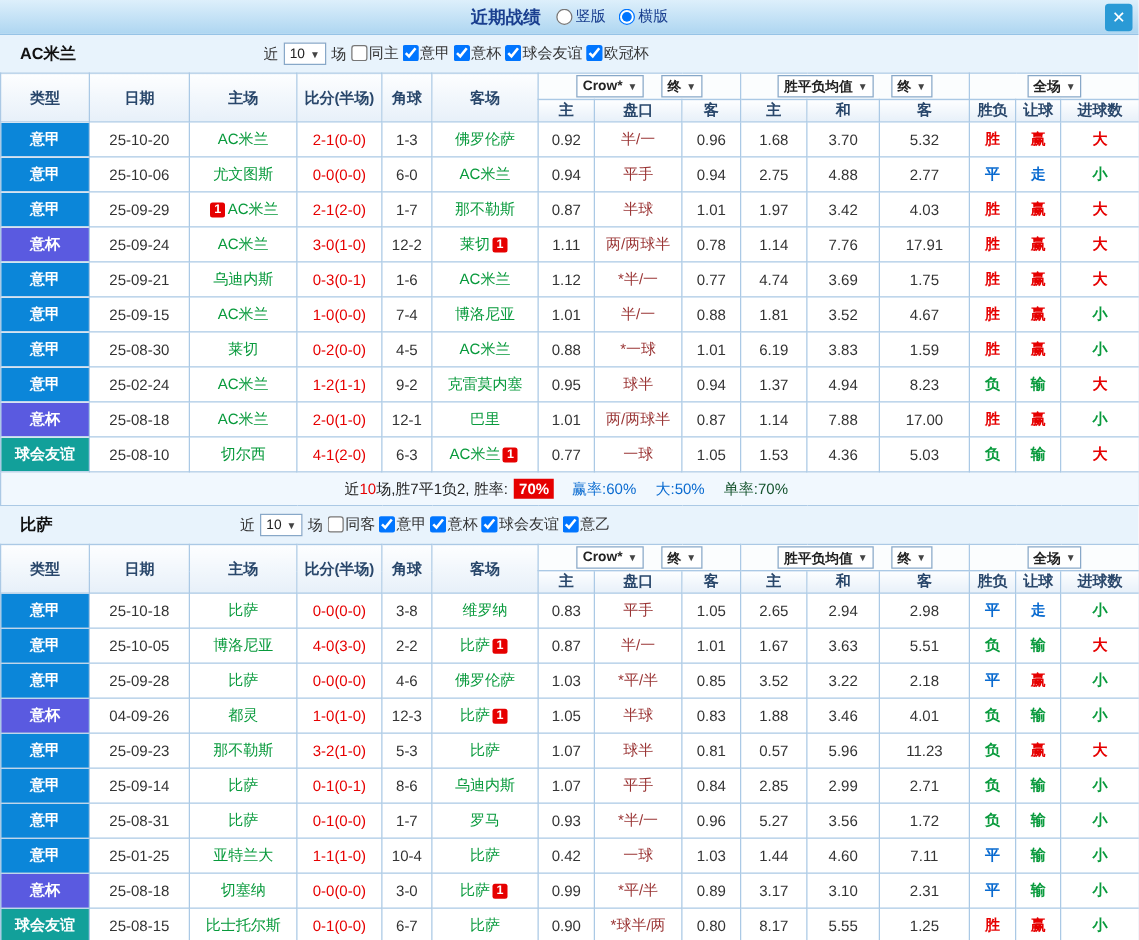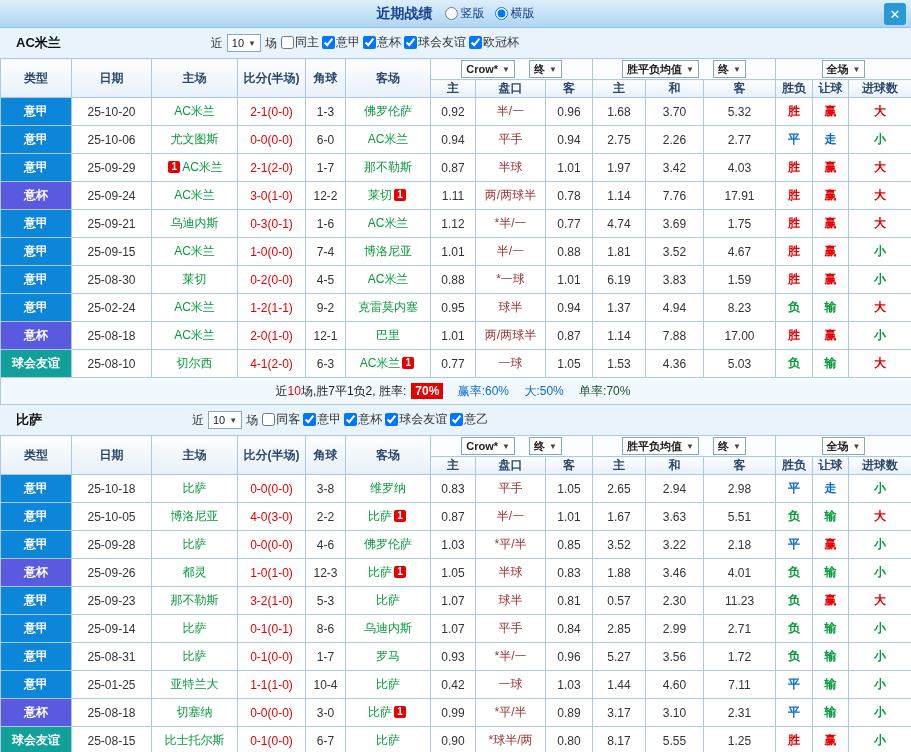--- a/index.html
+++ b/index.html
@@ -215,21 +215,21 @@
         <td class="lg" style="background: rgb(11, 134, 217);">意甲</td>
         <td>25-10-06</td>
         <td class="team"><span>尤文图斯</span></td>
         <td class="score">0-0(0-0)</td>
         <td class="corner">6-0</td>
         <td class="team"><span>AC米兰</span></td>
         <td class="odds">0.94</td>
         <td class="hcap">平手</td>
         <td class="odds">0.94</td>
         <td class="odds">2.75</td>
-        <td class="odds">2.26</td>
+        <td class="odds">4.88</td>
         <td class="odds">2.77</td>
         <td class="oc" style="color: rgb(10, 107, 208);">平</td>
         <td class="oc" style="color: rgb(10, 107, 208);">走</td>
         <td class="oc" style="color: rgb(8, 154, 60);">小</td>
       </tr>
       <tr>
         <td class="lg" style="background: rgb(11, 134, 217);">意甲</td>
         <td>25-09-29</td>
         <td class="team"><span class="badge">1</span><span>AC米兰</span></td>
         <td class="score">2-1(2-0)</td>
@@ -523,21 +523,21 @@
         <td class="odds">0.85</td>
         <td class="odds">3.52</td>
         <td class="odds">3.22</td>
         <td class="odds">2.18</td>
         <td class="oc" style="color: rgb(10, 107, 208);">平</td>
         <td class="oc" style="color: rgb(230, 0, 0);">赢</td>
         <td class="oc" style="color: rgb(8, 154, 60);">小</td>
       </tr>
       <tr>
         <td class="lg" style="background: rgb(90, 90, 224);">意杯</td>
-        <td>25-09-26</td>
+        <td>04-09-26</td>
         <td class="team"><span>都灵</span></td>
         <td class="score">1-0(1-0)</td>
         <td class="corner">12-3</td>
         <td class="team"><span>比萨</span><span class="badge">1</span></td>
         <td class="odds">1.05</td>
         <td class="hcap">半球</td>
         <td class="odds">0.83</td>
         <td class="odds">1.88</td>
         <td class="odds">3.46</td>
         <td class="odds">4.01</td>
@@ -549,21 +549,21 @@
         <td class="lg" style="background: rgb(11, 134, 217);">意甲</td>
         <td>25-09-23</td>
         <td class="team"><span>那不勒斯</span></td>
         <td class="score">3-2(1-0)</td>
         <td class="corner">5-3</td>
         <td class="team"><span>比萨</span></td>
         <td class="odds">1.07</td>
         <td class="hcap">球半</td>
         <td class="odds">0.81</td>
         <td class="odds">0.57</td>
-        <td class="odds">2.30</td>
+        <td class="odds">5.96</td>
         <td class="odds">11.23</td>
         <td class="oc" style="color: rgb(8, 154, 60);">负</td>
         <td class="oc" style="color: rgb(230, 0, 0);">赢</td>
         <td class="oc" style="color: rgb(230, 0, 0);">大</td>
       </tr>
       <tr>
         <td class="lg" style="background: rgb(11, 134, 217);">意甲</td>
         <td>25-09-14</td>
         <td class="team"><span>比萨</span></td>
         <td class="score">0-1(0-1)</td>

